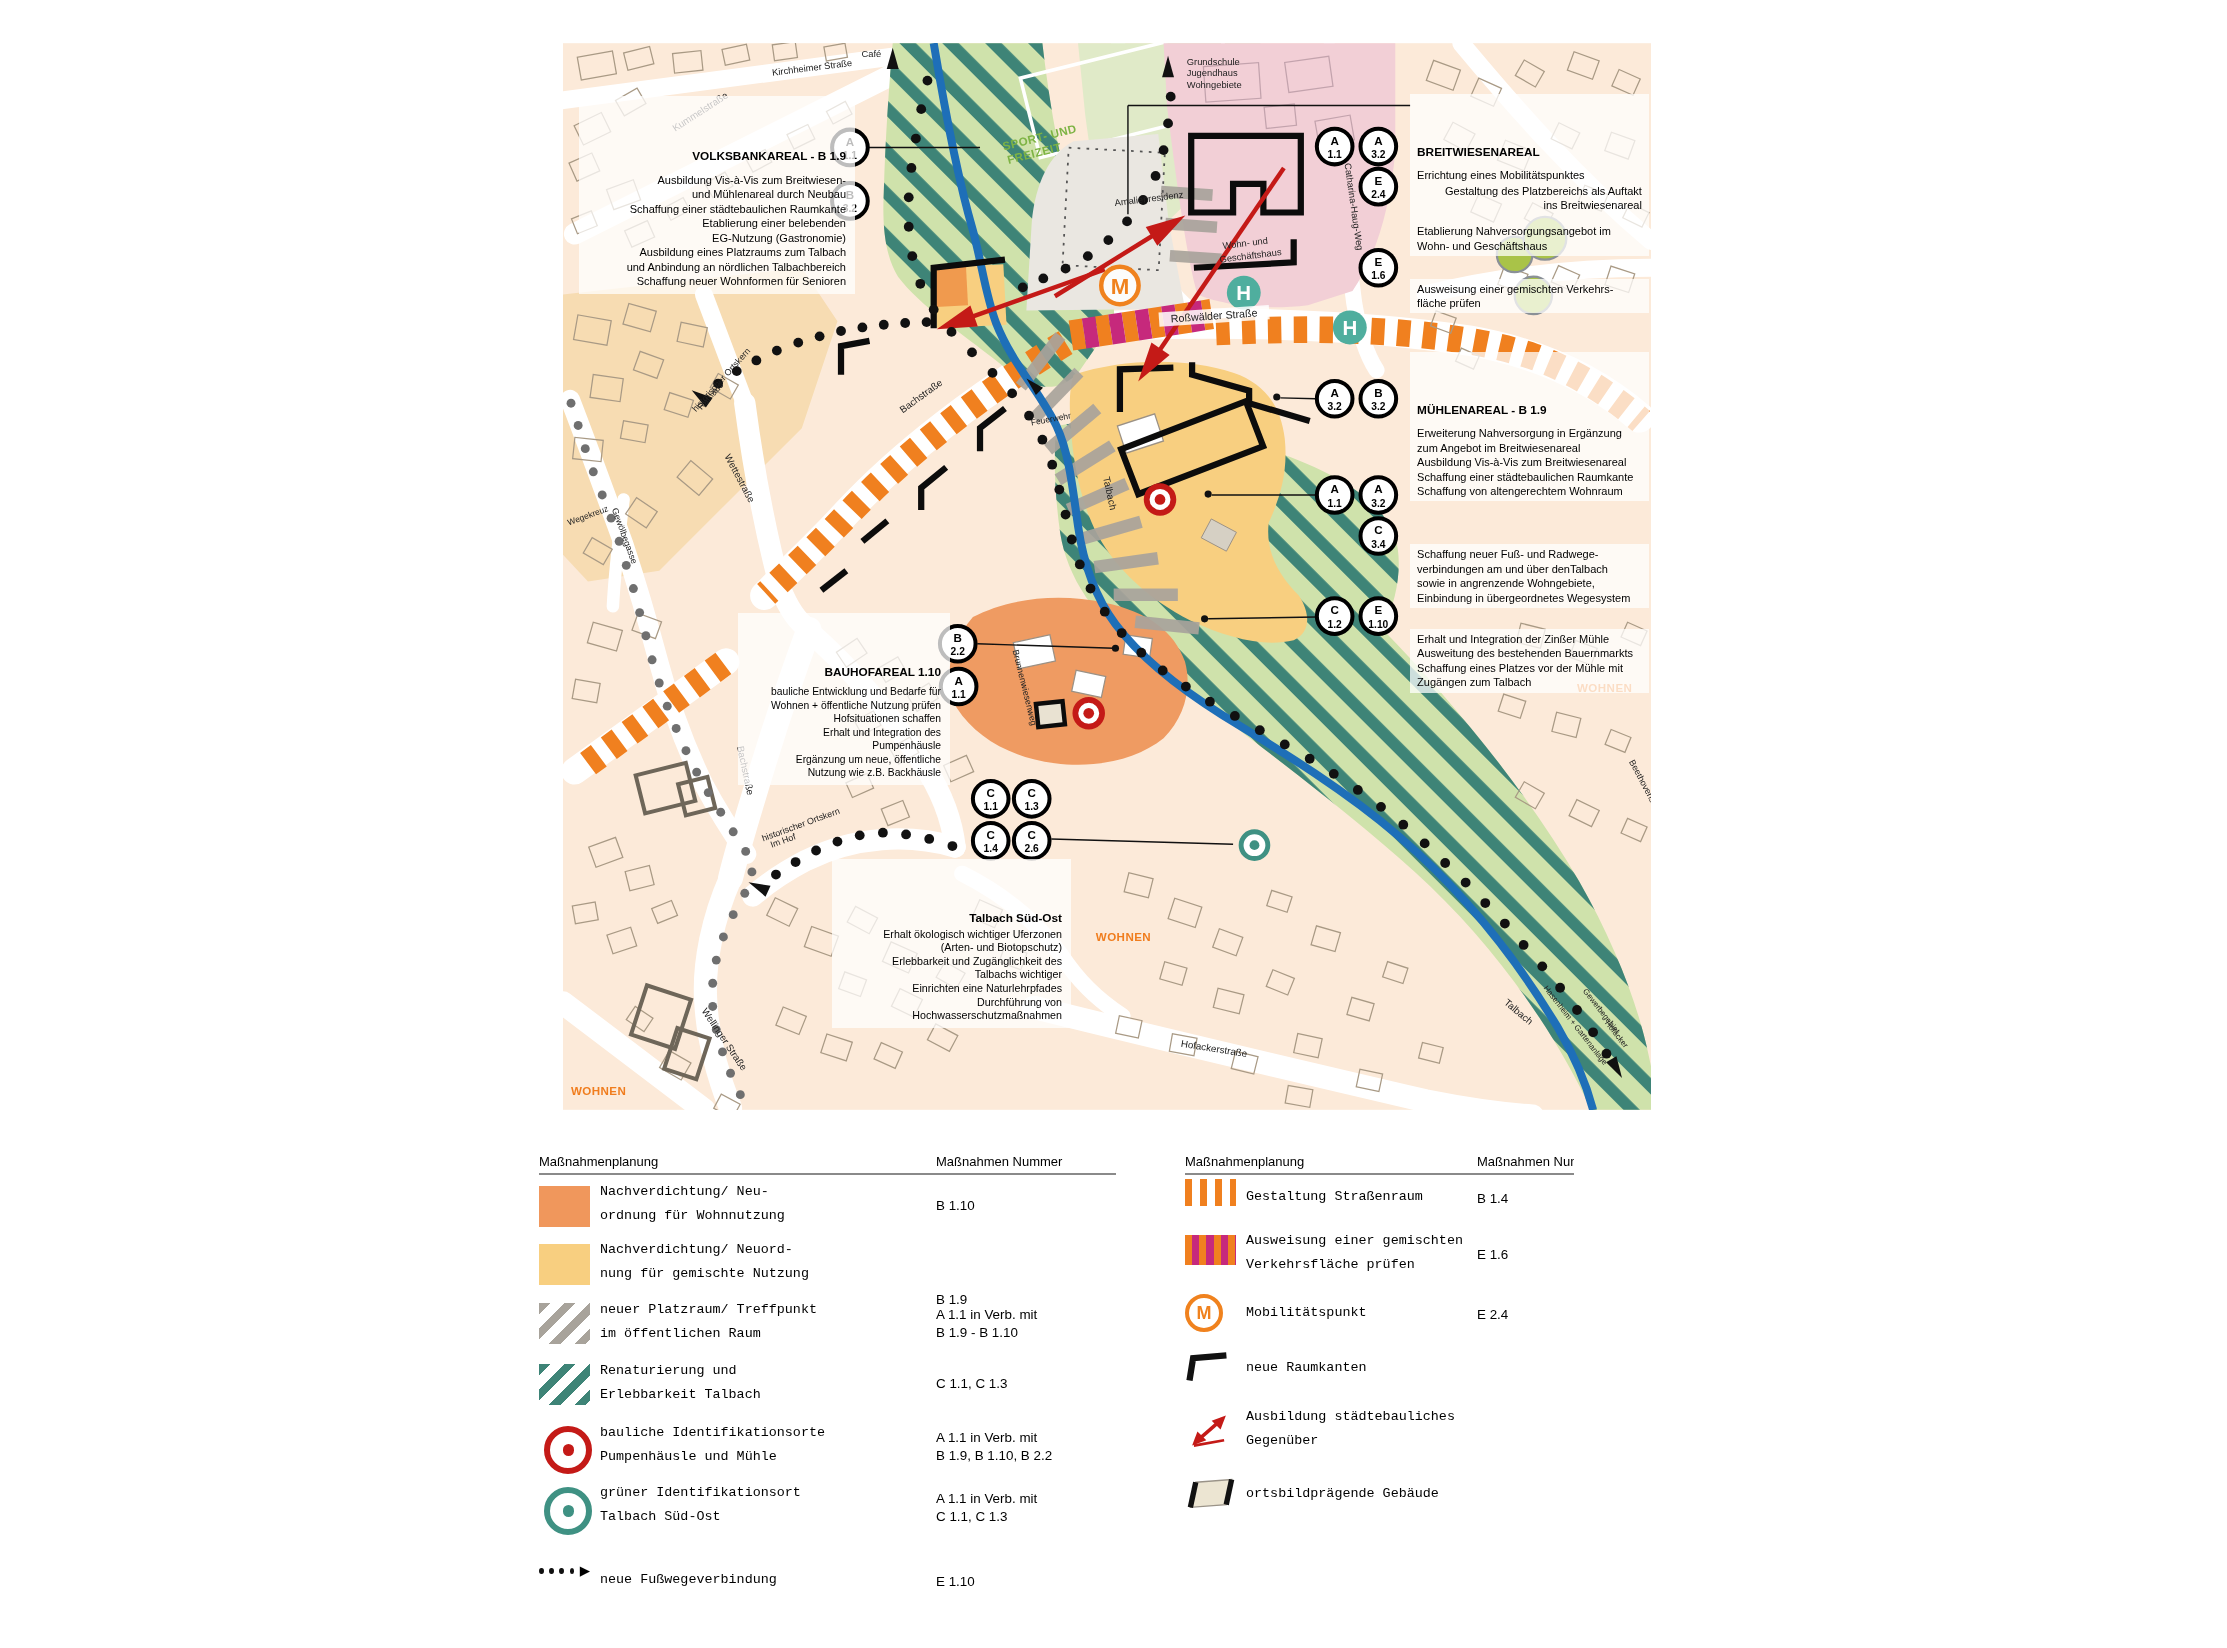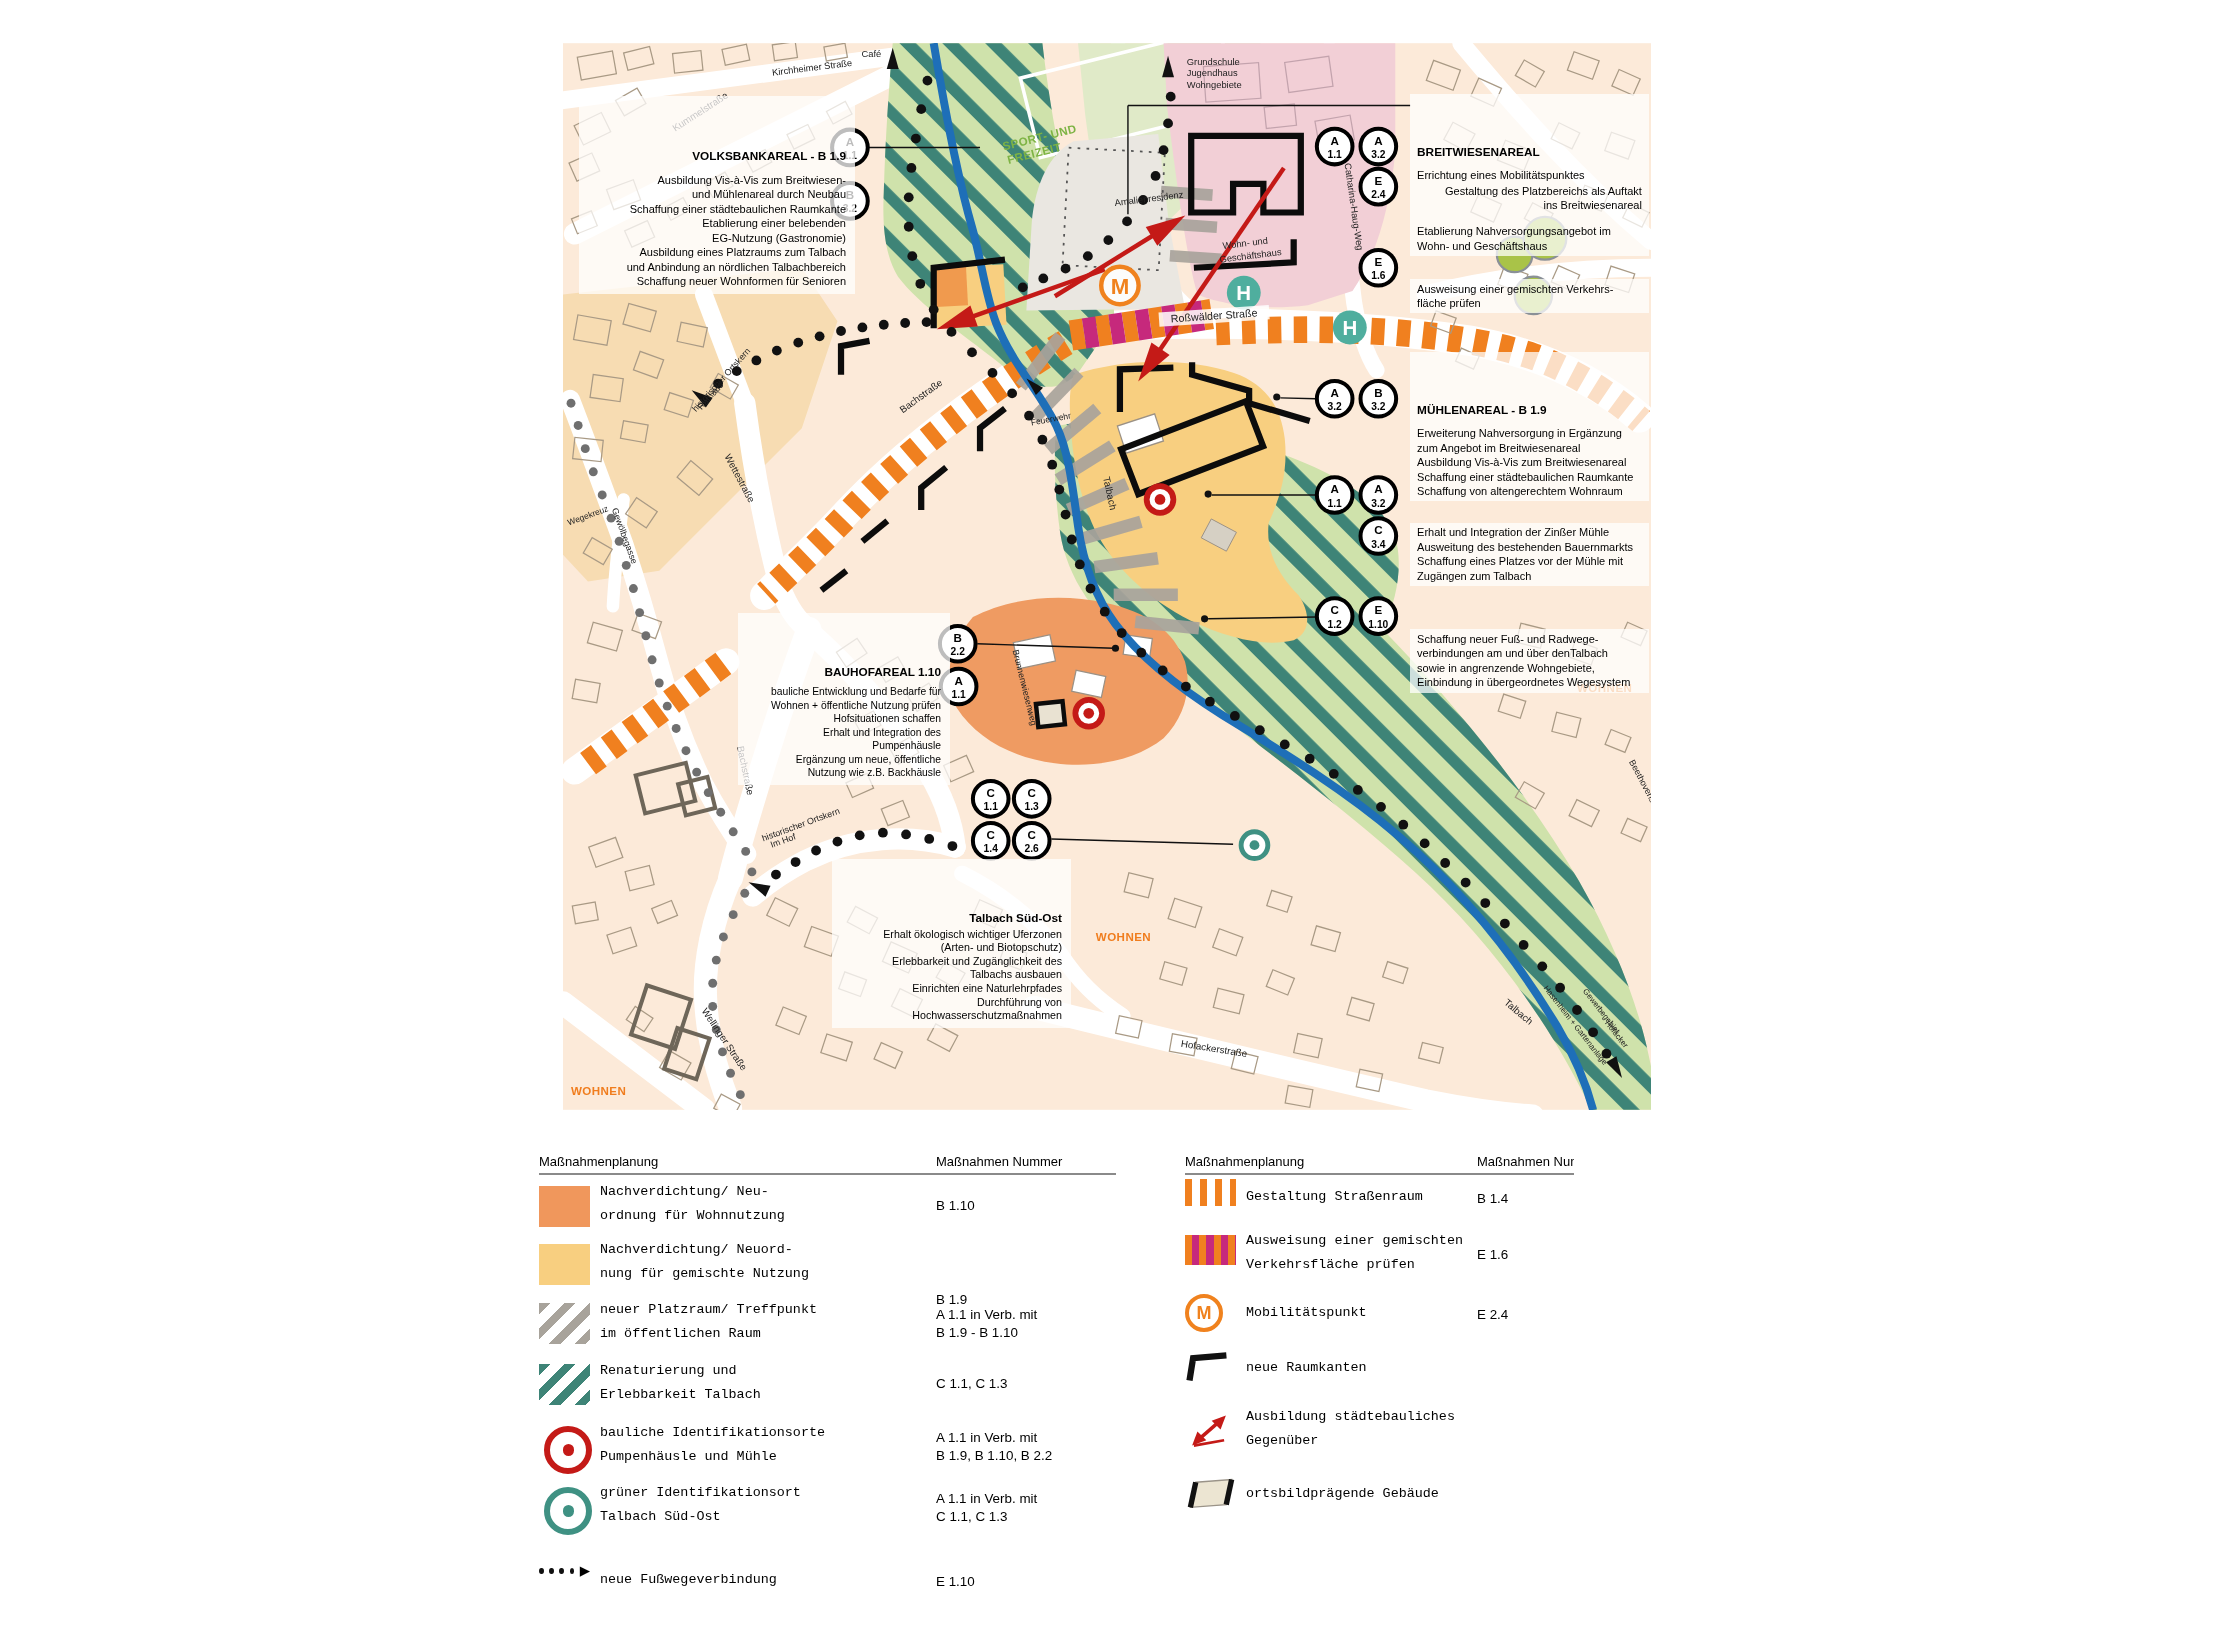--- a/index.html
+++ b/index.html
@@ -549,31 +549,31 @@
       <div class="para">
         <div class="ttl">MÜHLENAREAL - B 1.9</div>
         <div>
             <div>Erweiterung Nahversorgung in Ergänzung</div>
             <div>zum Angebot im Breitwiesenareal</div>
             <div>Ausbildung Vis-à-Vis zum Breitwiesenareal</div>
             <div>Schaffung einer städtebaulichen Raumkante</div>
             <div>Schaffung von altengerechtem Wohnraum</div>
           </div>
       </div>
+      <div class="para" style="margin-top:43px;">
+          <div>Schaffung neuer Fuß- und Radwege-</div>
+          <div>verbindungen am und über denTalbach</div>
+          <div>sowie in angrenzende Wohngebiete,</div>
+          <div>Einbindung in übergeordnetes Wegesystem</div>
+        </div>
       <div class="para" style="margin-top:21.4px;">
           <div>Erhalt und Integration der Zinßer Mühle</div>
           <div>Ausweitung des bestehenden Bauernmarkts</div>
           <div>Schaffung eines Platzes vor der Mühle mit</div>
           <div>Zugängen zum Talbach</div>
-        </div>
-      <div class="para" style="margin-top:43px;">
-          <div>Schaffung neuer Fuß- und Radwege-</div>
-          <div>verbindungen am und über denTalbach</div>
-          <div>sowie in angrenzende Wohngebiete,</div>
-          <div>Einbindung in übergeordnetes Wegesystem</div>
         </div>
     </div>
 
     <div class="anno bg ra" style="left:175px;top:570px;width:194px;font-size:10.3px;line-height:13.5px;">
       <div class="ttl" style="margin-bottom:5.3px;">BAUHOFAREAL 1.10</div>
       <div>
           <div>bauliche Entwicklung und Bedarfe für</div>
           <div>Wohnen + öffentliche Nutzung prüfen</div>
           <div>Hofsituationen schaffen</div>
           <div>Erhalt und Integration des</div>
@@ -582,21 +582,21 @@
           <div>Nutzung wie z.B. Backhäusle</div>
         </div>
     </div>
 
     <div class="anno bg ra" style="left:269px;top:816px;width:221px;font-size:10.7px;line-height:13.6px;">
       <div class="ttl" style="margin-bottom:1.8px;">Talbach Süd-Ost</div>
       <div>
           <div>Erhalt ökologisch wichtiger Uferzonen</div>
           <div>(Arten- und Biotopschutz)</div>
           <div>Erlebbarkeit und Zugänglichkeit des</div>
-          <div>Talbachs ausbauen</div>
+          <div>Talbachs wichtiger</div>
           <div>Einrichten eine Naturlehrpfades</div>
           <div>Durchführung von</div>
           <div>Hochwasserschutzmaßnahmen</div>
         </div>
     </div>
   </div>
 
   <div class="legend" id="legend-left" style="left:539px;top:1150px;width:579px;height:481px;">
     <div class="hdr" style="left:0;">Maßnahmenplanung</div>
     <div class="hdr" style="left:397px;">Maßnahmen Nummer</div>

